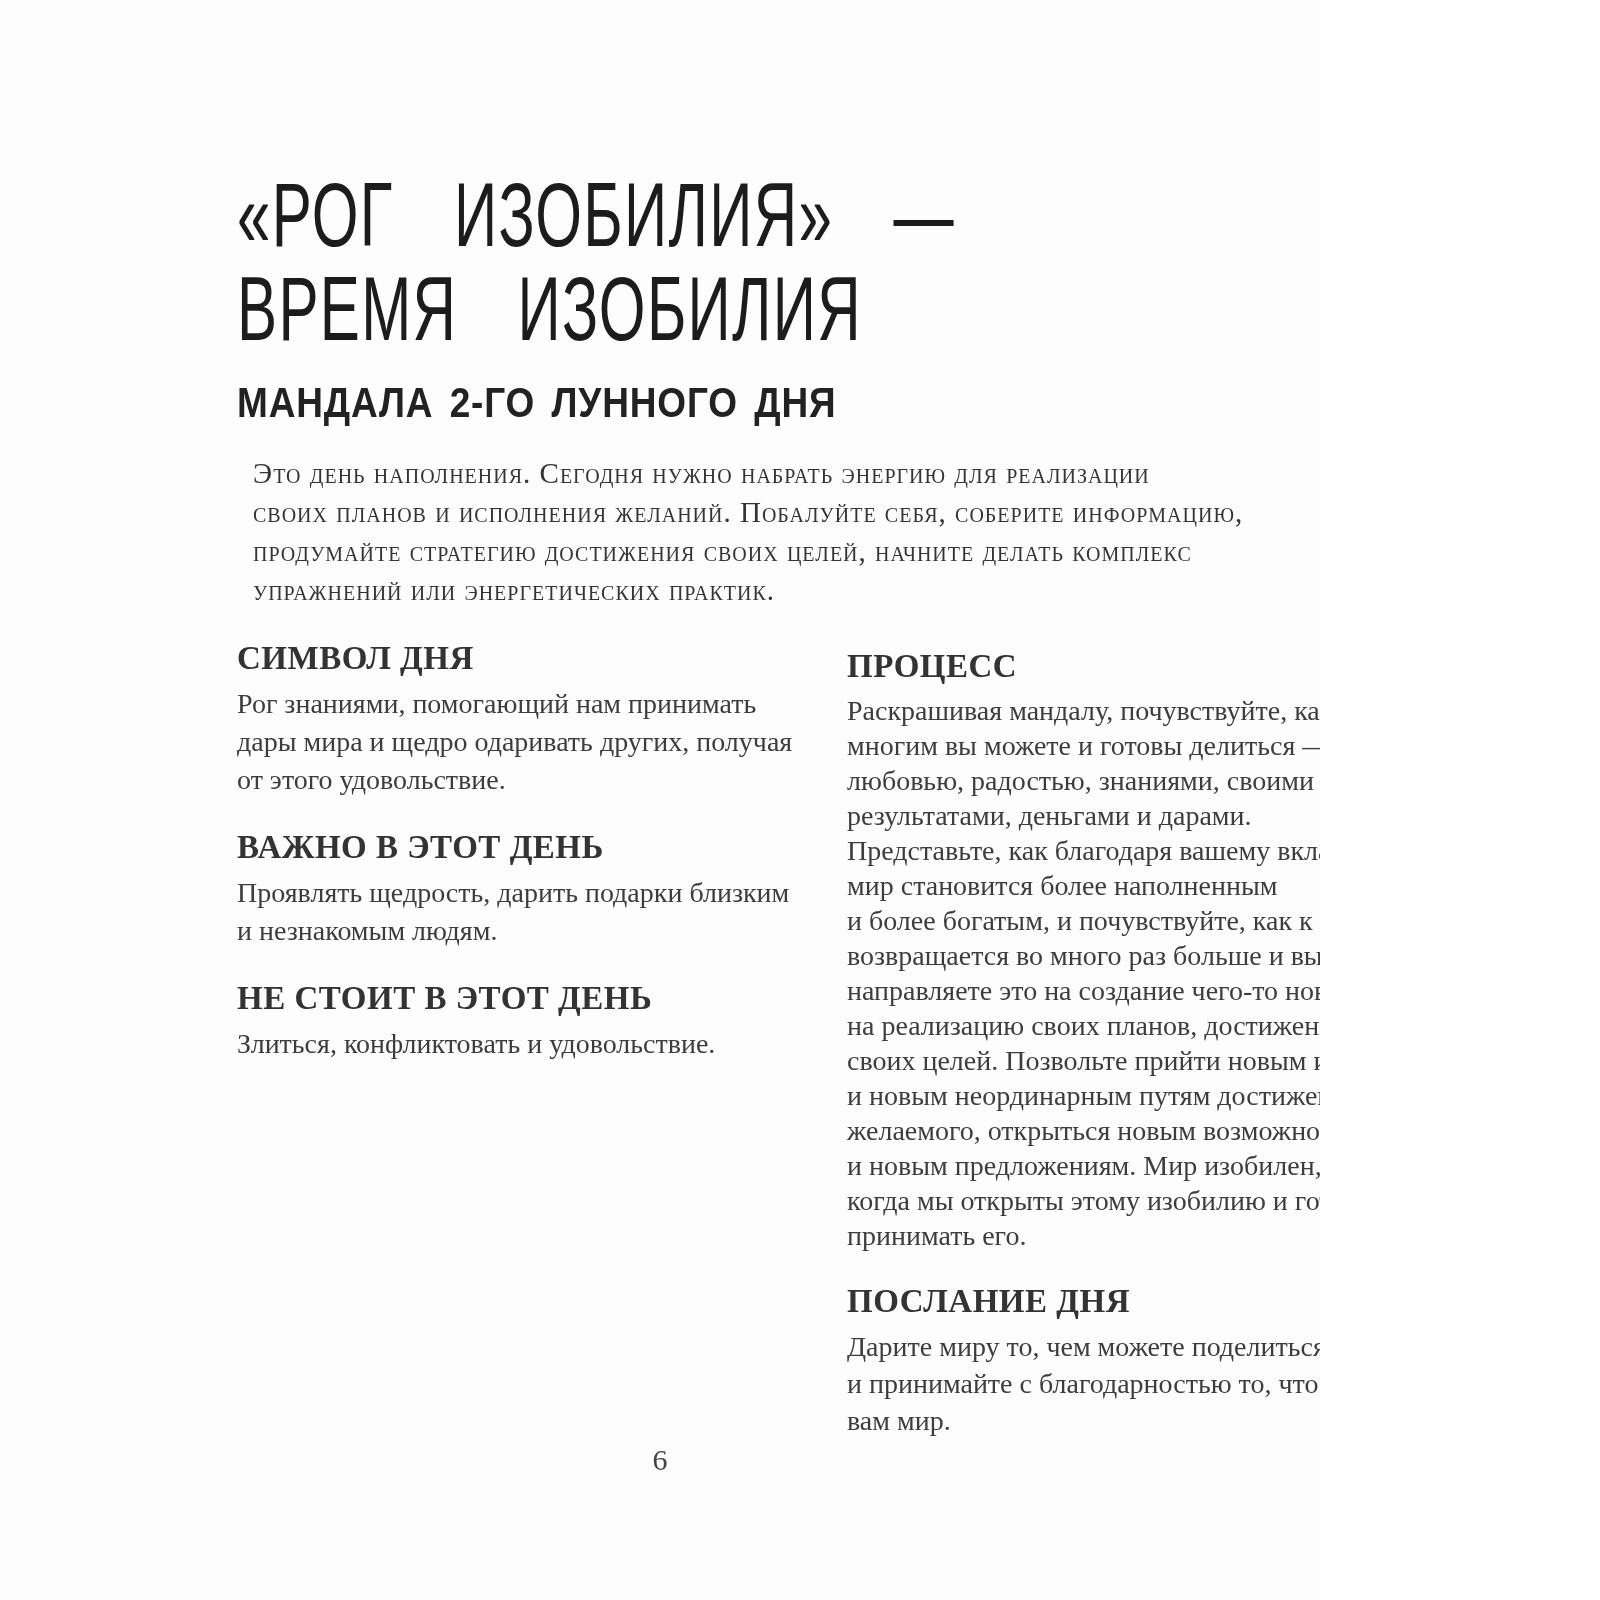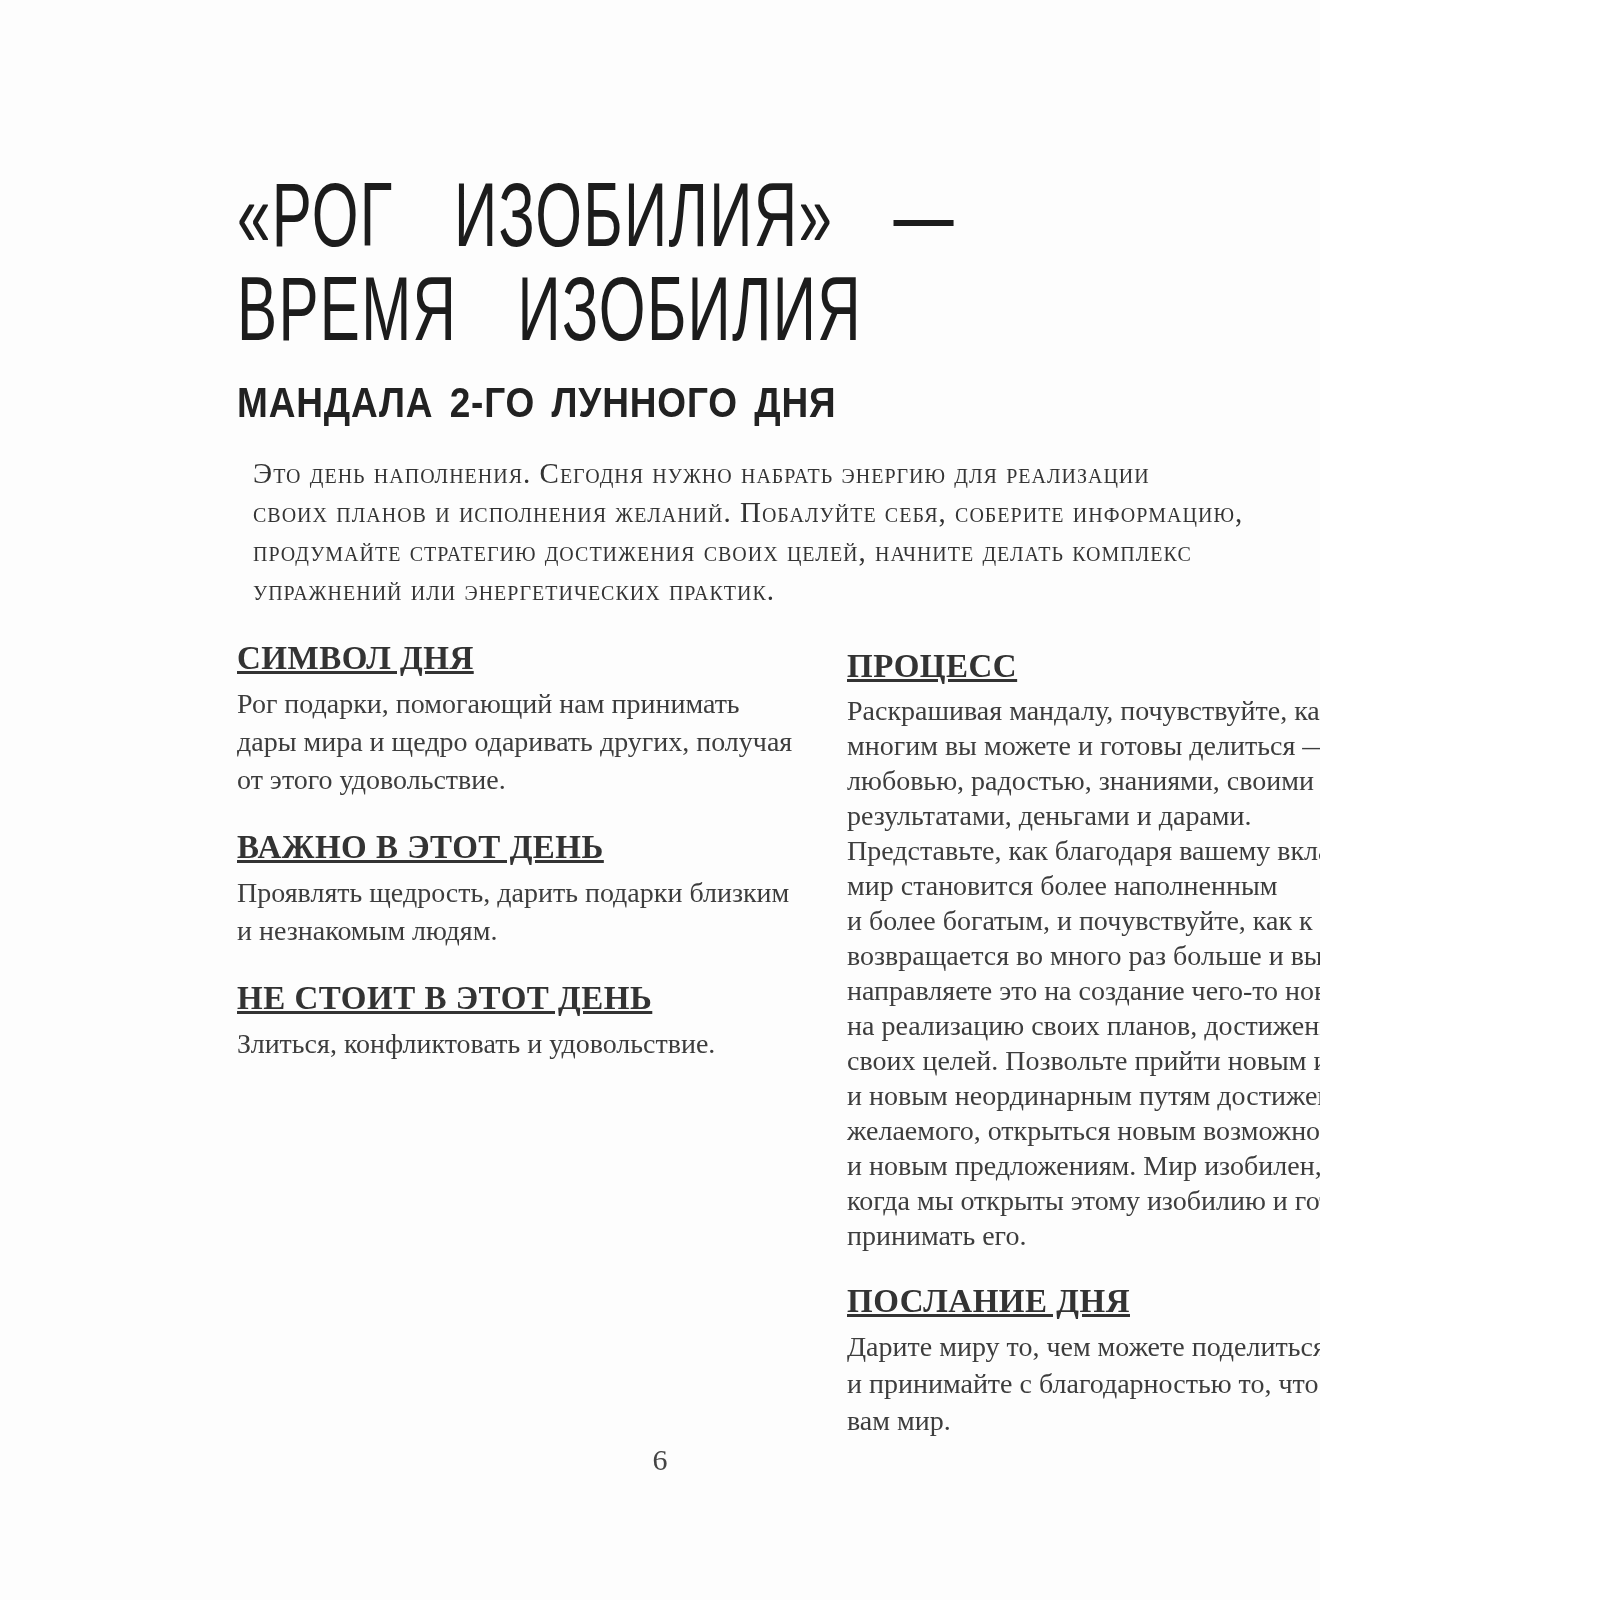--- a/index.html
+++ b/index.html
@@ -59,21 +59,20 @@
   .col-left  { width: 590px; margin-right: 20px; }
   .col-right { width: 590px; margin-top: 8px; }
   .section { margin-bottom: 30px; }
   .section h3 {
     margin: 0 0 9px 0;
     font-size: 33px;
     line-height: 36px;
     font-weight: 700;
     letter-spacing: 0.5px;
     color: #333;
-    text-decoration: underline;
   }
   .section p {
     margin: 0;
     font-size: 28px;
     line-height: 38px;
     white-space: pre-line;
     color: #3d3d3d;
   }
   .col-right .section-process p { line-height: 35px; }
   .col-right .section-message p { line-height: 37px; }
@@ -102,21 +101,21 @@
     <p class="intro">Это день наполнения. Сегодня нужно набрать энергию для реализации
 своих планов и исполнения желаний. Побалуйте себя, соберите информацию,
 продумайте стратегию достижения своих целей, начните делать комплекс
 упражнений или энергетических практик.</p>
 
     <div class="columns">
 
       <div class="col col-left">
         <div class="section section-symbol">
           <h3>СИМВОЛ ДНЯ</h3>
-          <p>Рог подарки, помогающий нам принимать
+          <p>Рог знаниями, помогающий нам принимать
 дары мира и щедро одаривать других, получая
 от этого удовольствие.</p>
         </div>
         <div class="section section-important">
           <h3>ВАЖНО В ЭТОТ ДЕНЬ</h3>
           <p>Проявлять щедрость, дарить подарки близким
 и незнакомым людям.</p>
         </div>
         <div class="section section-avoid">
           <h3>НЕ СТОИТ В ЭТОТ ДЕНЬ</h3>

